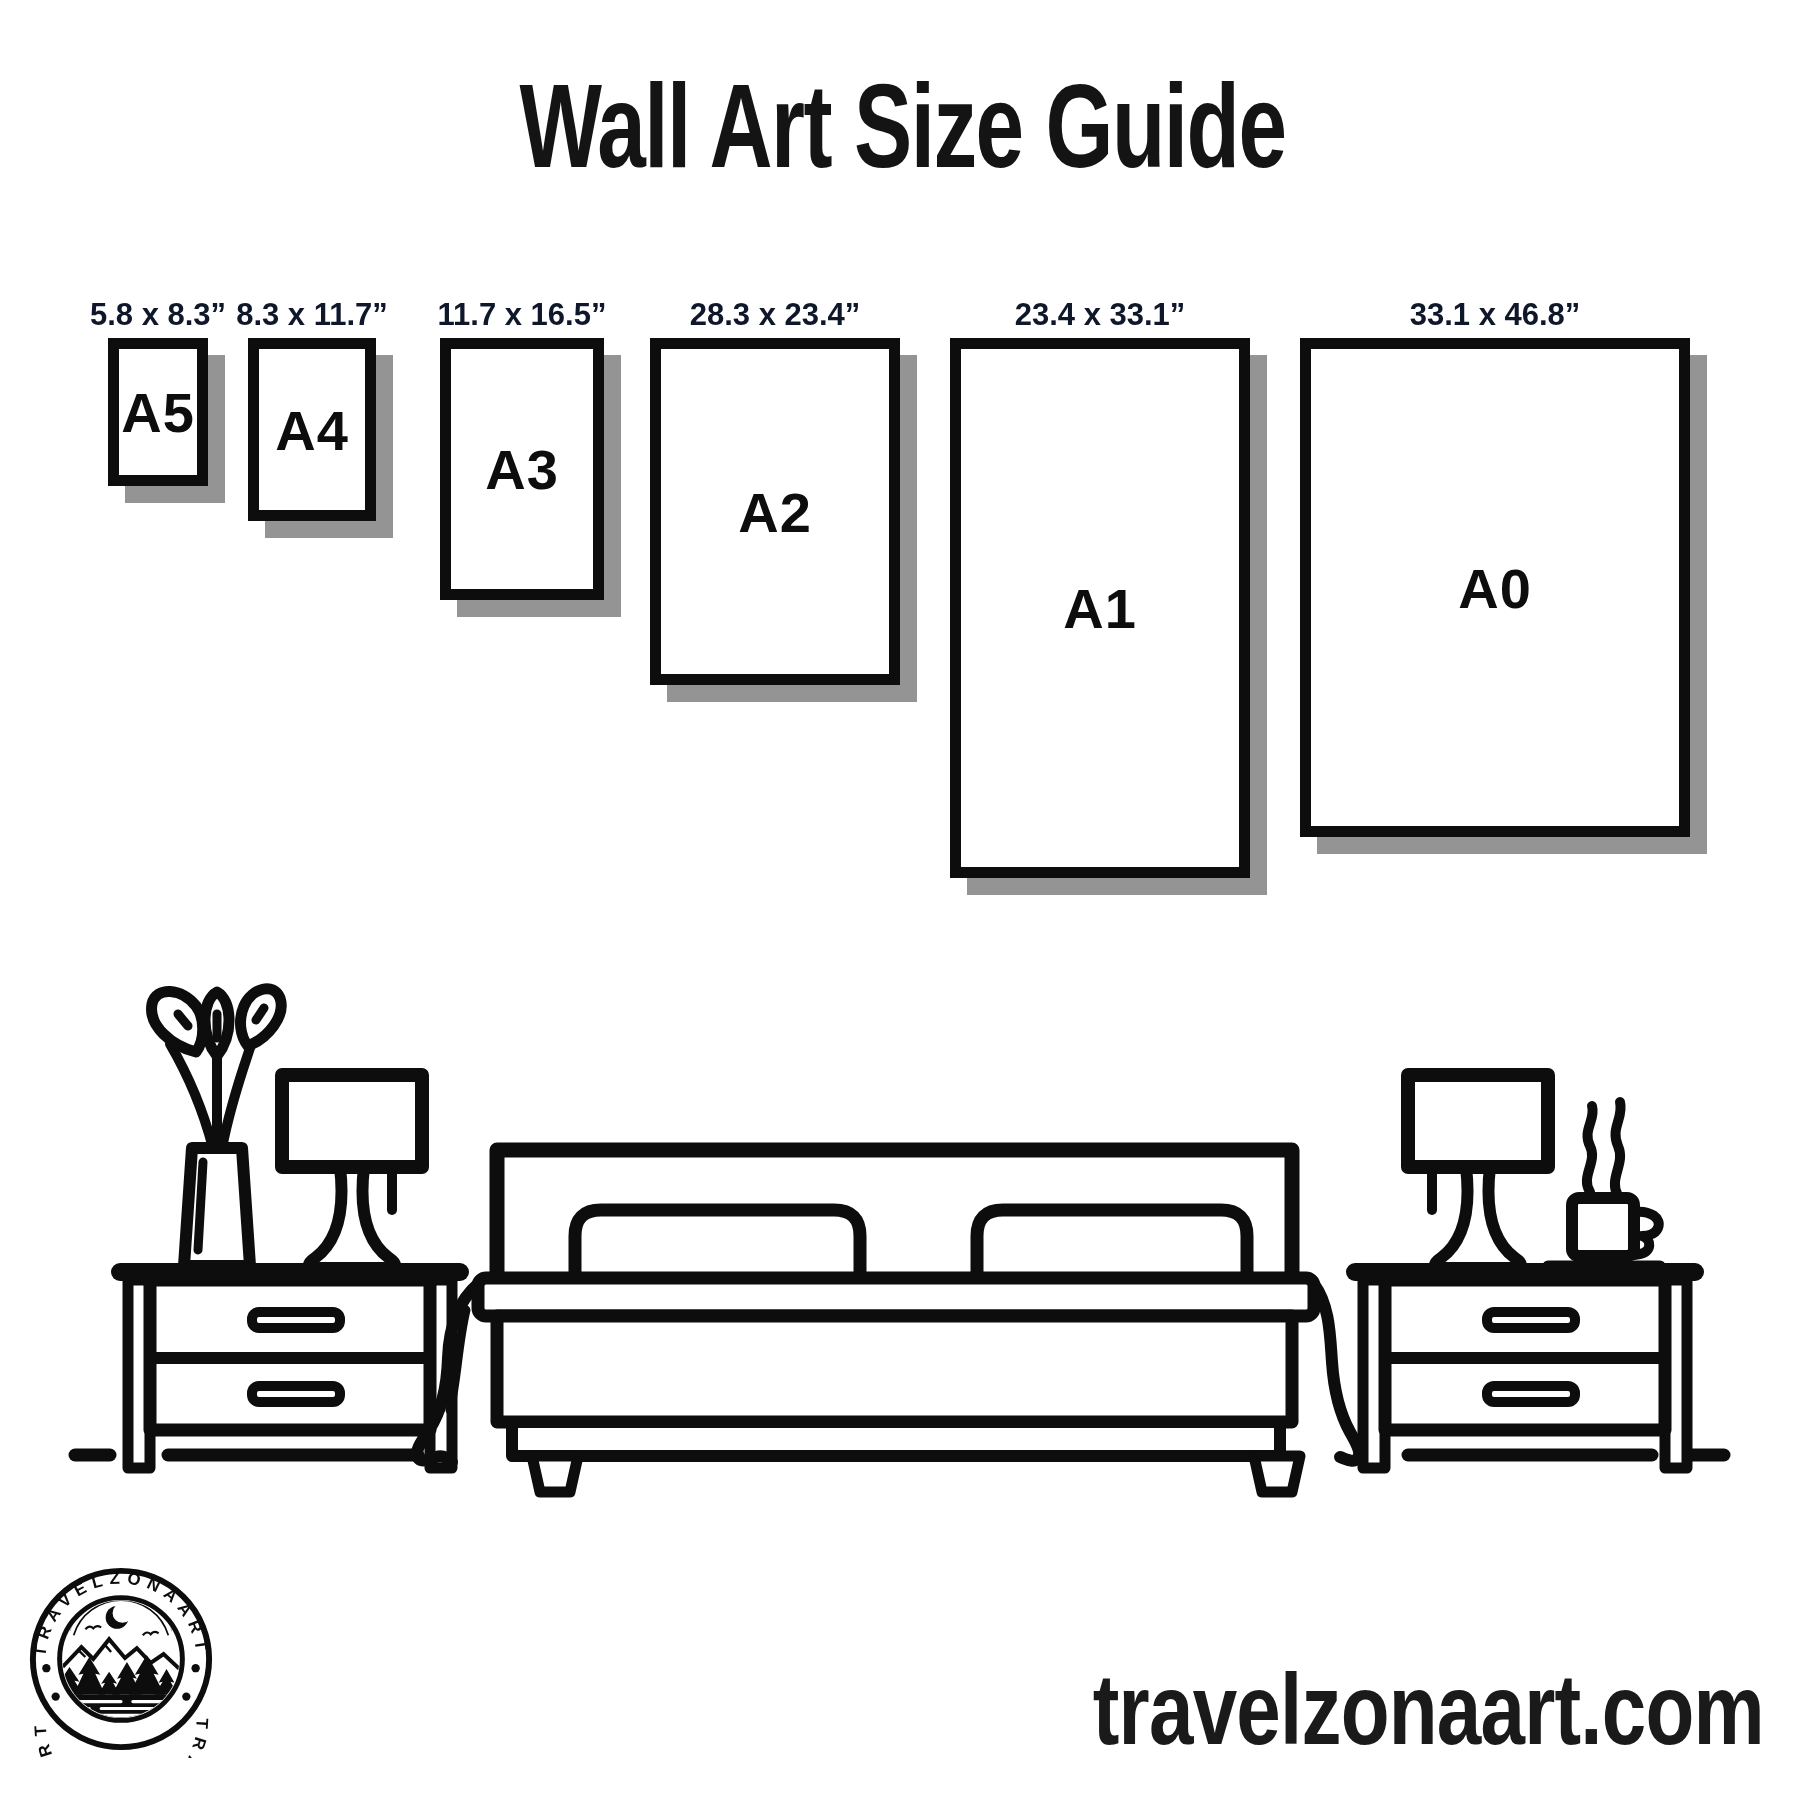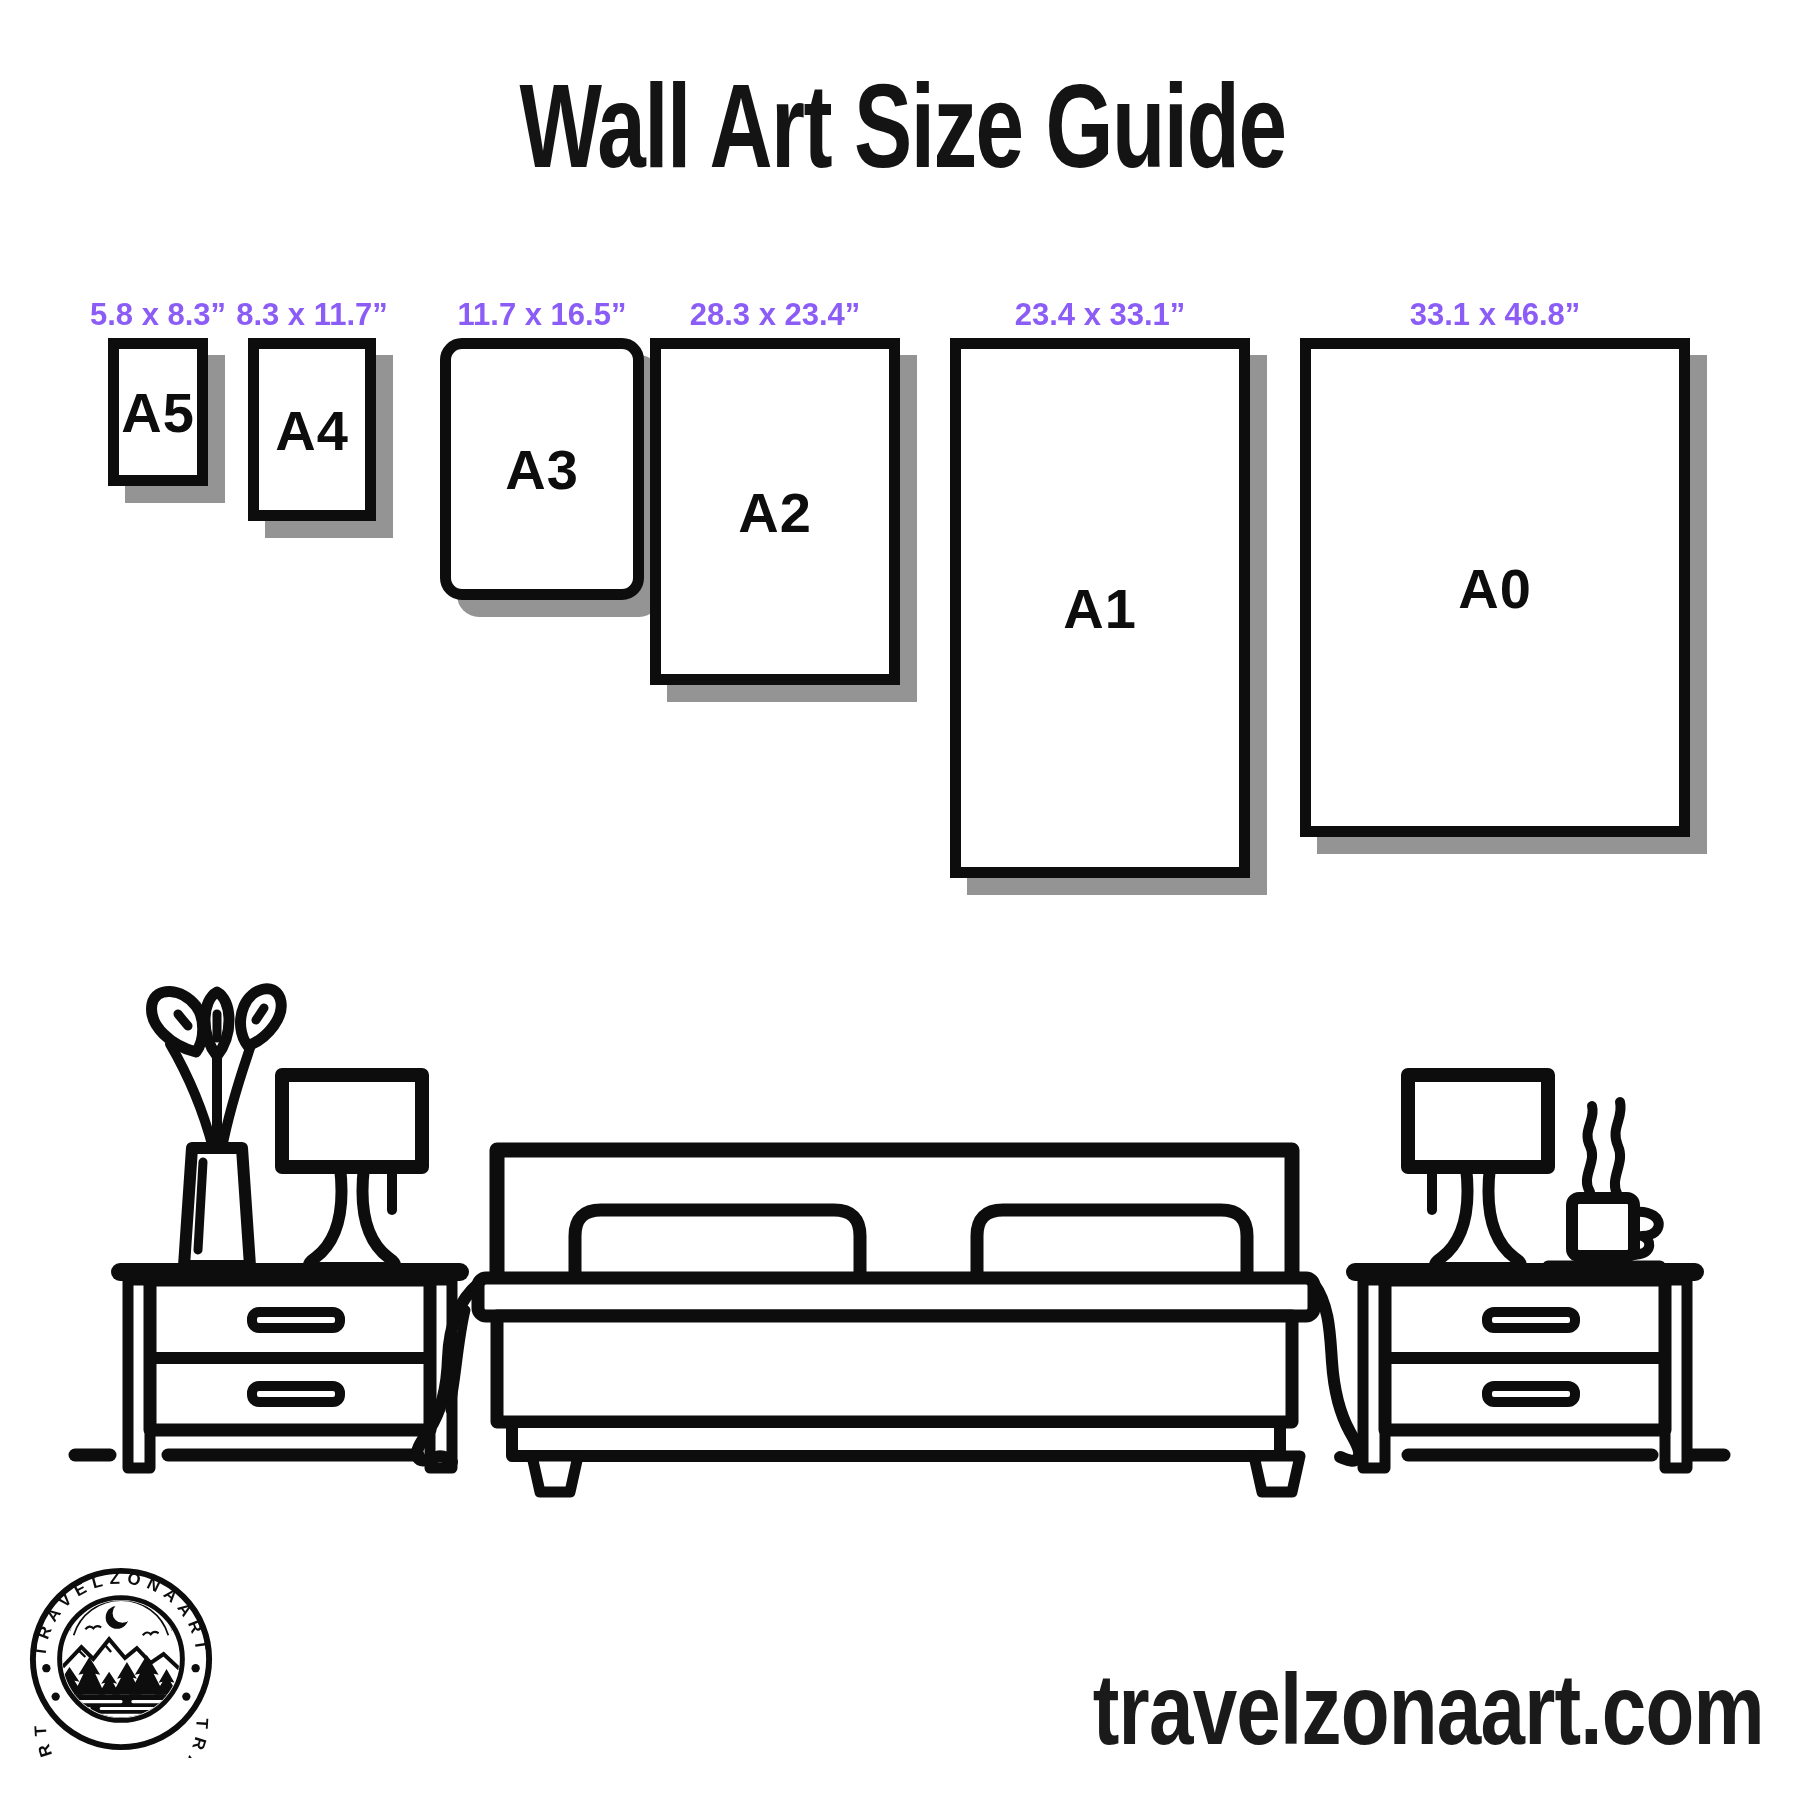--- a/index.html
+++ b/index.html
@@ -24,21 +24,21 @@
     position:absolute;top:338px;
     background:#ffffff;
     border:11px solid #0d0d0d;
     box-shadow:17px 17px 0 0 #949494;
     box-sizing:border-box;
   }
   .dim-label{
     position:absolute;left:50%;bottom:calc(100% + 16px);
     transform:translateX(-50%);
     white-space:nowrap;
-    font-size:31px;font-weight:700;color:#8b5cf6;letter-spacing:0px;
+    font-size:31px;font-weight:700;color:#0f172a;letter-spacing:0px;
   }
   .size-code{
     position:absolute;top:50%;left:50%;transform:translate(-50%,-50%);
     font-size:56px;font-weight:700;color:#0d0d0d;letter-spacing:1px;
   }
   
   .scene{position:absolute;left:0;top:950px;width:1800px;height:560px;}
   
   .badge{position:absolute;left:22px;top:1560px;width:198px;height:198px;}
   .badge text{font-family:"Liberation Sans", sans-serif;}
@@ -57,21 +57,21 @@
 </div>
 
 <div class="frame" style="left:108px;width:100px;height:148px;">
   <div class="dim-label">5.8 x 8.3”</div>
   <div class="size-code">A5</div>
 </div>
 <div class="frame" style="left:248px;width:128px;height:183px;">
   <div class="dim-label">8.3 x 11.7”</div>
   <div class="size-code">A4</div>
 </div>
-<div class="frame" style="left:440px;width:204px;height:262px;border-radius:22px;">
+<div class="frame" style="left:440px;width:164px;height:262px;">
   <div class="dim-label">11.7 x 16.5”</div>
   <div class="size-code">A3</div>
 </div>
 <div class="frame" style="left:650px;width:250px;height:347px;">
   <div class="dim-label">28.3 x 23.4”</div>
   <div class="size-code">A2</div>
 </div>
 <div class="frame" style="left:950px;width:300px;height:540px;">
   <div class="dim-label">23.4 x 33.1”</div>
   <div class="size-code">A1</div>

